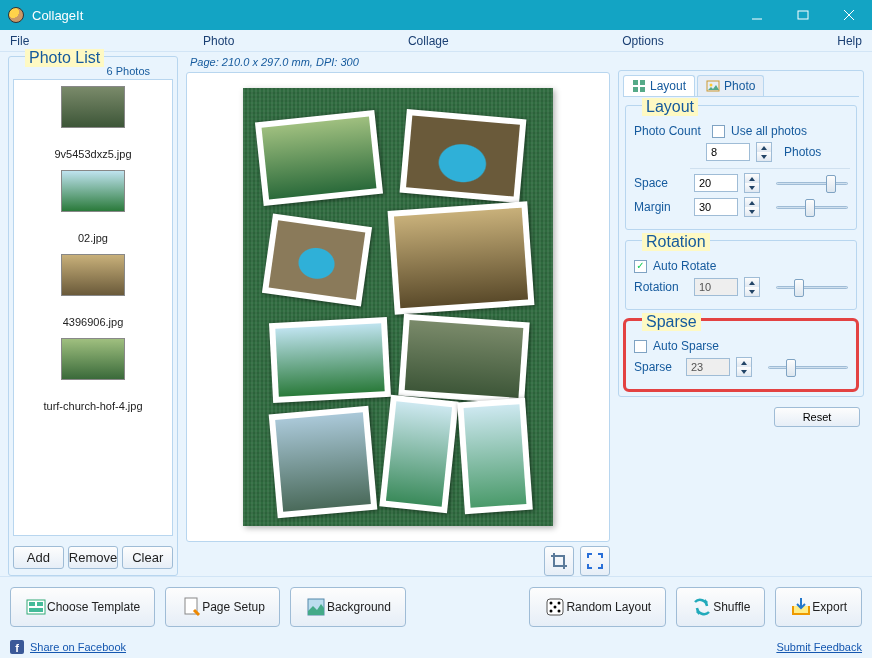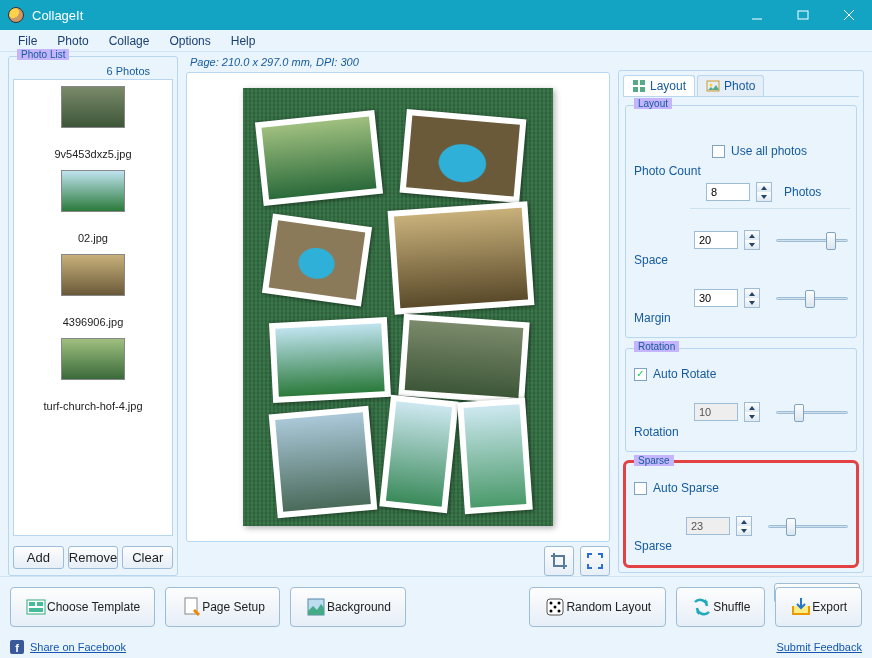--- a/index.html
+++ b/index.html
@@ -7,27 +7,27 @@
 
 
 .titlebar { height: 30px; background: #13a4c4; display: flex; align-items: center; color: #fff; padding-left: 8px; }
 .titlebar .app-icon { width: 16px; height: 16px; background: radial-gradient(circle at 30% 30%, #ffd24a 0 40%, #c96 42% 100%); border-radius: 50%; border:1px solid #333; }
 .titlebar .title { margin-left: 8px; flex: 1; font-size: 13px; }
 .titlebar .win-btns { display:flex; }
 .win-btn { width: 46px; height: 30px; display:flex; align-items:center; justify-content:center; color:#fff; }
 .win-btn svg { width:12px; height:12px; stroke:#fff; stroke-width:1; fill:none; }
 
 
-.menubar { height: 22px; background: #e9f4fd; display:flex; align-items:center; padding-left:8px; border-bottom:1px solid #d2e5f6; }
+.menubar { height: 22px; background: #e9f4fd; display:flex; align-items:center; border-bottom:1px solid #d2e5f6;justify-content:space-between; }
 .menubar .menu-item { padding: 2px 10px; color: #1a3f73; }
 
 
 .content { display:flex; height: calc(100% - 30px - 22px - 60px - 22px); background:#e9f4fd; padding: 4px 8px 0 8px; gap:8px; }
 .panel-border { border:1px solid #b8d6ef; border-radius:3px; position:relative; }
-legend, .grp-title { position:absolute; top:-8px; left:8px; background:#c4b5fd; padding:0 4px; font-size:10px; color:#155a9d; }
+legend, .grp-title { position:absolute; top:-8px; left:16px; background:#fef9c3; padding:0 4px; font-size:16px; color:#155a9d; }
 
 
 .photo-list-panel { width: 170px; display:flex; flex-direction:column; }
 .photo-count { position:absolute; top:8px; right:27px; color:#155a9d; font-size:11px;padding-left:24px; }
 .photo-list-body { flex:1; margin:22px 4px 4px 4px; border:1px solid #b8d6ef; background:#fff; overflow-y:scroll; position:relative; }
 .thumb-wrap { display:flex; flex-direction:column; align-items:center; padding:6px 0 4px 0; }
 .thumb { width: 64px; height: 42px; border:1px solid #888; background:#4a7; }
 .thumb-label { font-size:11px; color:#222; margin-top:20px; text-align:center; }
 .photo-list-buttons { display:flex; gap:4px; padding:6px 4px; justify-content:space-between; }
 .small-btn { flex:1; border:1px solid #9fbcd6; background:linear-gradient(#fdfdfd,#e6eef7); border-radius:3px; padding:3px 0; text-align:center; font-size:13px; color:#222; }
@@ -49,21 +49,21 @@
 .right-panel { width: 246px; display:flex; flex-direction:column; }
 .tab-strip-wrap { border:1px solid #b8d6ef; border-radius:3px; background:#e9f4fd; padding:4px; margin-top:14px; }
 .tab-strip { display:flex; gap:2px; border-bottom:1px solid #b8d6ef; }
 .tab { padding:3px 8px; border:1px solid #b8d6ef; border-bottom:none; border-radius:3px 3px 0 0; background:#e6eef7; display:flex; align-items:center; gap:4px; font-size:11px; color:#155a9d; }
 .tab.active { background:#fff; }
 .tab .ticon { width:14px; height:14px; }
 .groups { padding:8px 2px 2px 2px; display:flex; flex-direction:column; gap:10px; }
 .group { border:1px solid #b8d6ef; border-radius:3px; padding:14px 8px 8px 8px; position:relative; }
 .group.highlight { outline:3px solid #e34242; outline-offset:-1px; border-radius:4px; }
 .row { display:flex; align-items:center; gap:6px; margin:4px 0; font-size:11px; color:#155a9d; }
-.row .lbl { width:54px;margin-top:40px; }
+.row .lbl { width:54px; }
 .num-input { width:44px; border:1px solid #9fbcd6; background:#fff; padding:2px 4px; font-size:11px; }
 .num-input[disabled] { background:#eee; }
 .spinner { width:16px; height:20px; display:flex; flex-direction:column; border:1px solid #9fbcd6; }
 .spinner div { flex:1; background:linear-gradient(#fdfdfd,#e0e8f1); display:flex; align-items:center; justify-content:center; }
 .spinner svg { width:6px; height:4px; }
 .hslider { flex:1; height:18px; position:relative; margin-left:10px; }
 .hslider .track { position:absolute; top:8px; left:0; right:0; height:3px; background:#cfe0ef; border:1px solid #9fbcd6; border-radius:2px; }
 .hslider .thumb { position:absolute; top:1px; width:10px; height:18px; background:linear-gradient(#fdfdfd,#dce6ef); border:1px solid #7fa3c3; border-radius:2px; }
 .checkbox { width:13px; height:13px; border:1px solid #7fa3c3; background:#fff; display:inline-flex; align-items:center; justify-content:center; }
 .checkbox.checked::after { content:"✓"; font-size:10px; color:#1c5; line-height:1; }

